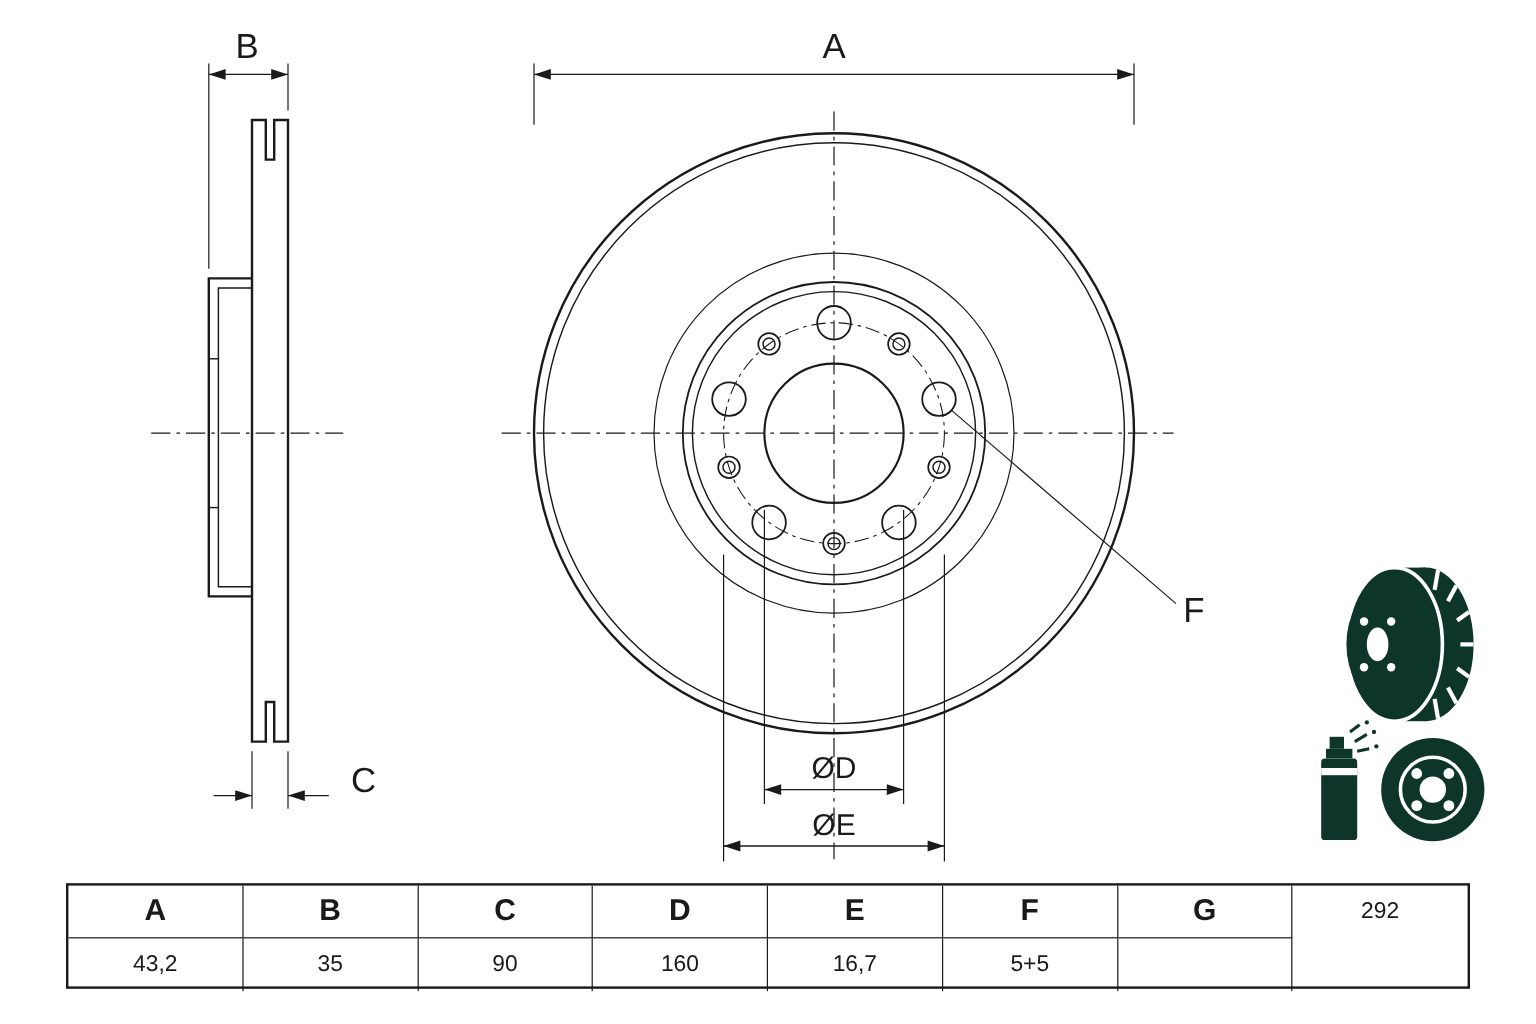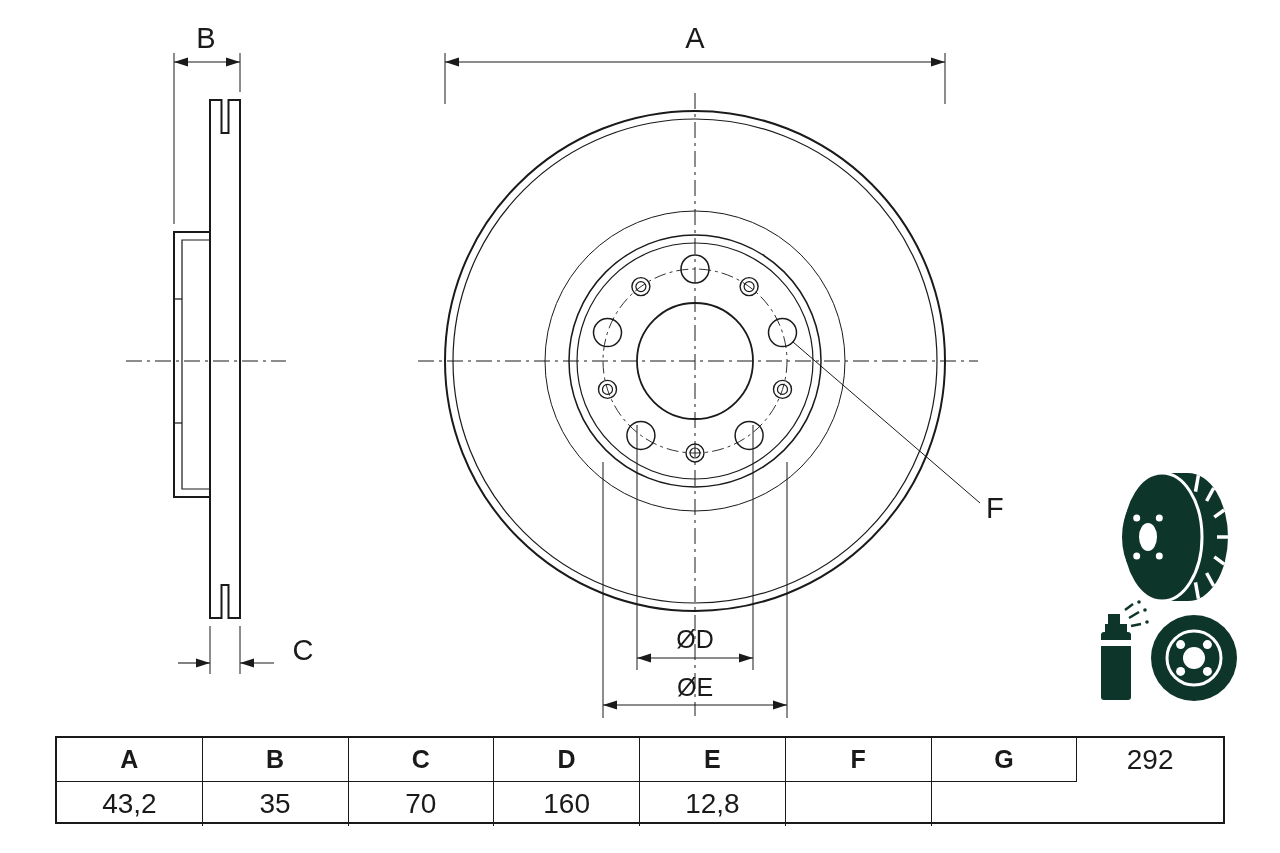--- a/index.html
+++ b/index.html
@@ -35,21 +35,21 @@
     width: 1170px; height: 88px;
     display: grid;
     grid-template-columns: repeat(8, 1fr);
     grid-template-rows: 44px 44px;
     border: 2px solid var(--line, #1a1a1a);
     background: #fff;
   }
   .cell {
     display: flex; align-items: center; justify-content: center;
     border-right: 1.5px solid var(--line, #1a1a1a);
-    font-size: 28px;
+    font-size: 19px;
     color: var(--line, #1a1a1a);
   }
   .cell:nth-child(8n) { border-right: none; }
   .cell.hdr { font-weight: bold; font-size: 25px; border-bottom: 1.5px solid var(--line, #1a1a1a); }
 </style>
 </head>
 <body>
 
 <div class="stage">
 
@@ -211,19 +211,20 @@
     <div class="cell hdr">A</div>
     <div class="cell hdr">B</div>
     <div class="cell hdr">C</div>
     <div class="cell hdr">D</div>
     <div class="cell hdr">E</div>
     <div class="cell hdr">F</div>
     <div class="cell hdr">G</div>
     <div class="cell val">292</div>
     <div class="cell val">43,2</div>
     <div class="cell val">35</div>
-    <div class="cell val">70</div>
+    <div class="cell val">90</div>
     <div class="cell val">160</div>
-    <div class="cell val">12,8</div>
+    <div class="cell val">16,7</div>
+    <div class="cell val">5+5</div>
     <div class="cell val"></div>
   </div>
 
 </div>
 
 </body></html>

